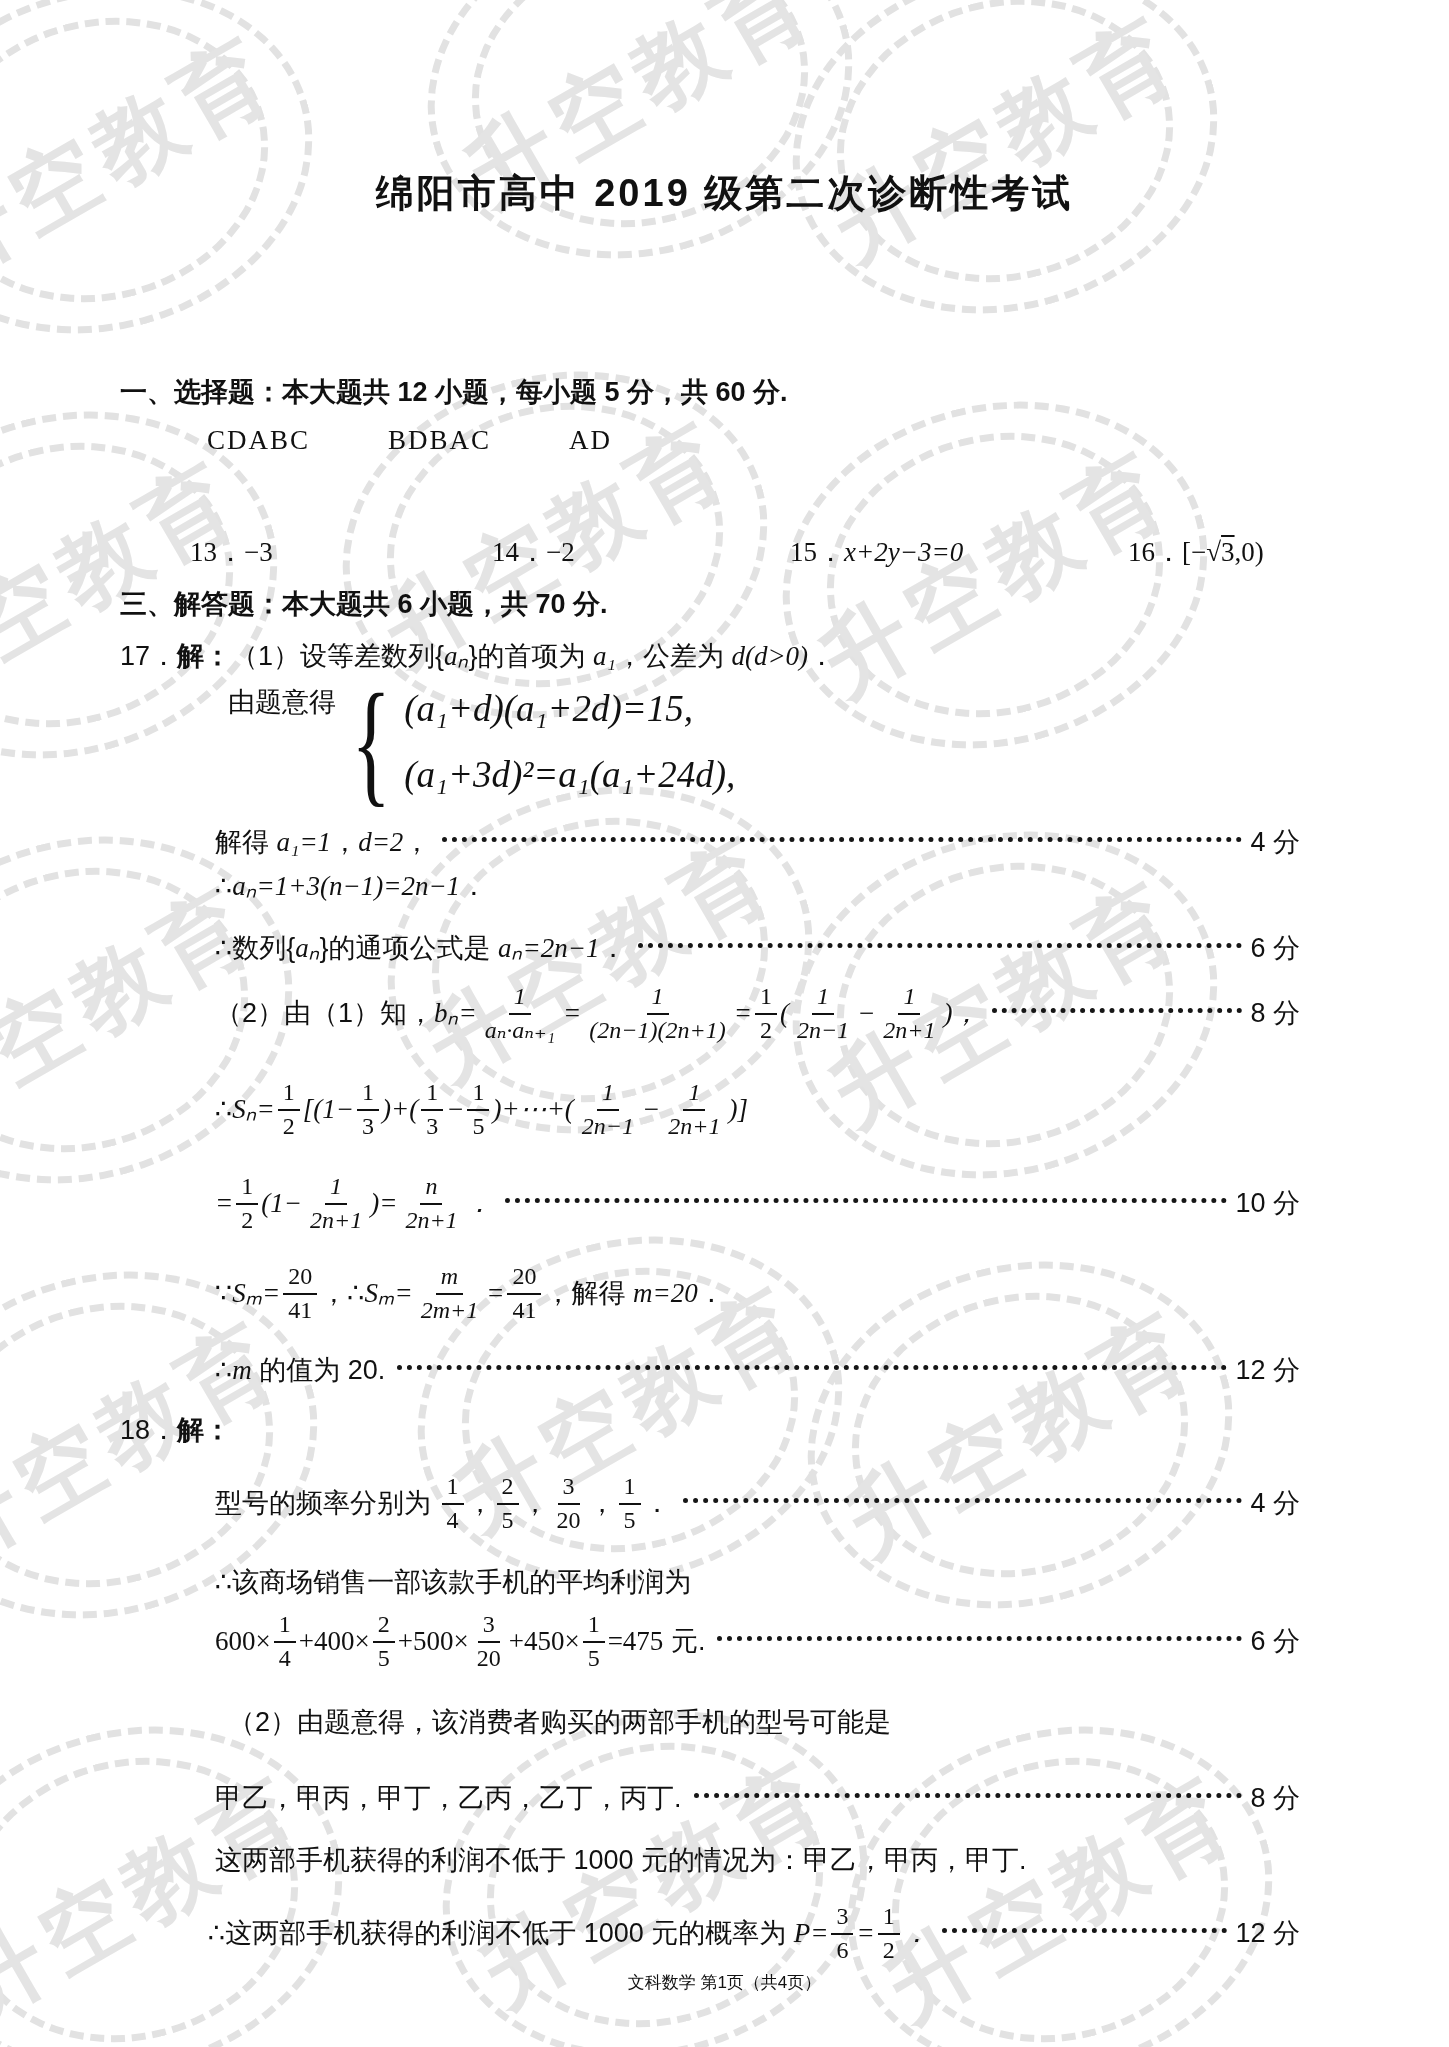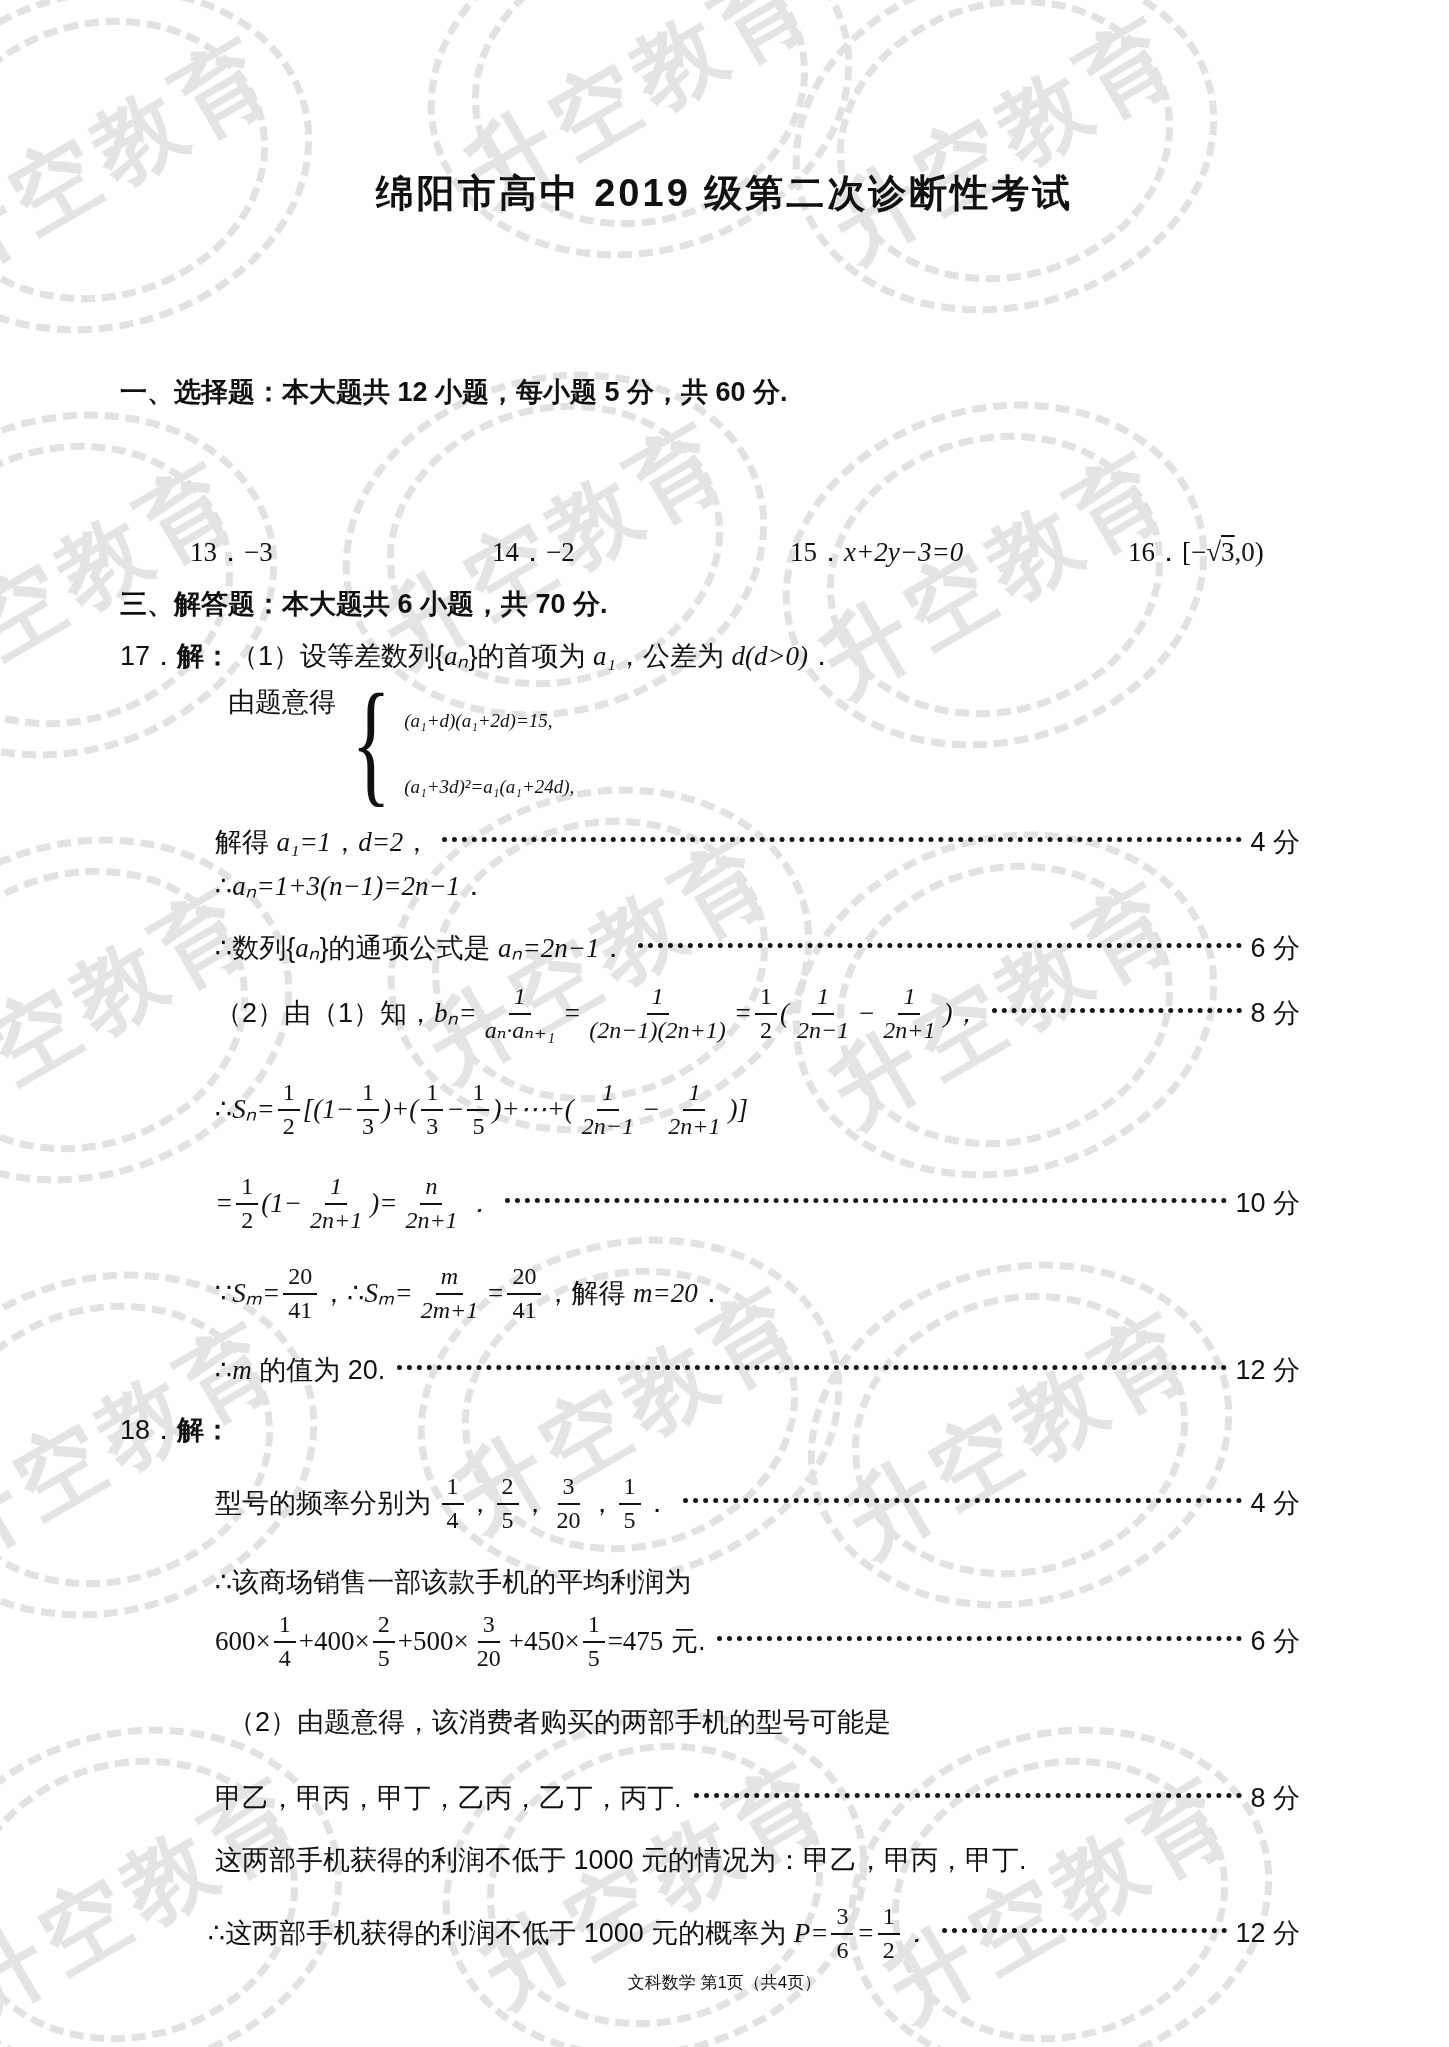--- a/index.html
+++ b/index.html
@@ -33,21 +33,21 @@
   .frac.fi{font-style:italic;}
   .frac .fn{display:block;padding:1px 5px 2px;border-bottom:2px solid #111;line-height:1.15;}
   .frac .fd{display:block;padding:2px 5px 0;line-height:1.15;}
   .leader{flex:1;min-width:28px;height:2px;border-bottom:5px dotted #161616;margin:0 8px 0 12px;position:relative;top:-4px;}
   .score{white-space:pre;}
   .sys{display:flex;align-items:flex-start;}
   .sys-prefix{font-size:27px;}
   .brace{font-family:"Liberation Serif","DejaVu Serif",serif;font-size:138px;font-weight:300;
          line-height:0.85;transform:scaleX(.6);margin:0 0 0 2px;}
   .sys-rows{display:flex;flex-direction:column;gap:16px;}
-  .sys-rows .segs{font-size:19px;margin-top:24px;}
+  .sys-rows .segs{font-size:37px;}
   .fillcell{position:absolute;display:inline-flex;align-items:center;white-space:pre;}
   .footer{font-size:17px;}
 </style>
 </head>
 <body>
 
 <div class="page">
 
   <div class="wm" style="left:100px;top:160px">
       <span class="wm-ring r1"></span>
@@ -124,20 +124,25 @@
       <span class="wm-ring r2"></span>
       <span class="wm-text">升空教育</span>
     </div>
 
   <div class="content">
 
     <div class="line blockcenter title1" style="top:168px">绵阳市高中 2019 级第二次诊断性考试</div>
 
     <div class="line heading" style="left:120px;top:374px;width:1180px"><span class="segs"><span class="seg b">一、选择题：本大题共 12 小题，每小题 5 分，共 60 分.</span></span></div>
 
+    <div class="line" style="left:207px;top:422px;width:1093px">
+      <span class="choice seg">CDABC</span>
+      <span class="choice seg">BDBAC</span>
+      <span class="choice seg">AD</span>
+    </div>
 
 
     <div class="line" style="left:0;top:530px;width:1449px;height:44px">
       <span class="fillcell" style="left:190px"><span class="seg r">13．−3</span></span>
       <span class="fillcell" style="left:492px"><span class="seg r">14．−2</span></span>
       <span class="fillcell" style="left:790px"><span class="seg r">15．</span><span class="seg m">x+2y−3=0</span></span>
       <span class="fillcell" style="left:1128px"><span class="seg r">16．[−√</span><span class="seg r ol">3</span><span class="seg r">,0)</span></span>
     </div>
 
     <div class="line heading" style="left:120px;top:586px;width:1180px"><span class="segs"><span class="seg b">三、解答题：本大题共 6 小题，共 70 分.</span></span></div>

